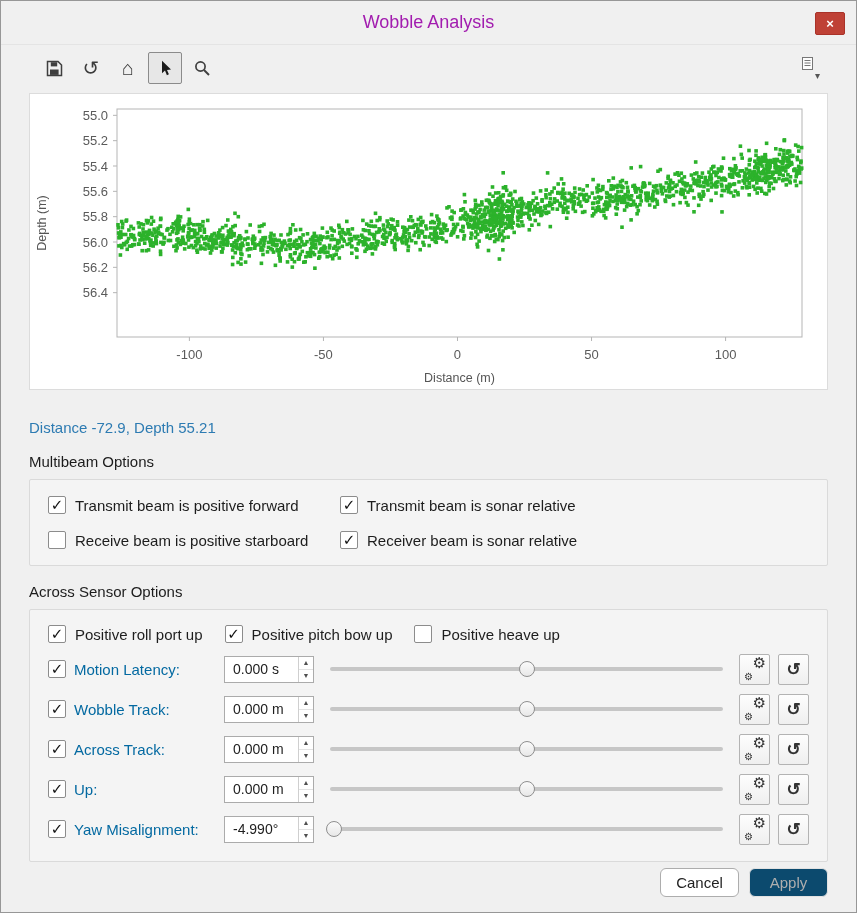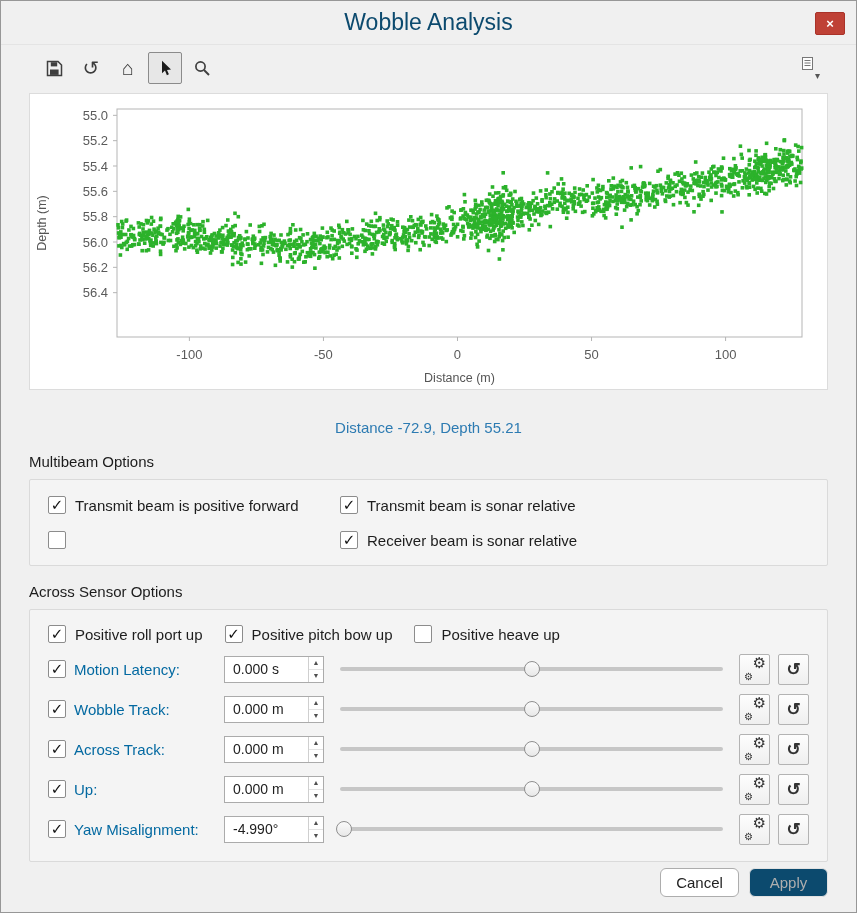--- a/index.html
+++ b/index.html
@@ -3,50 +3,50 @@
 <meta charset="utf-8">
 <style>
   * { box-sizing: border-box; margin: 0; padding: 0; }
   html,body { font-family: "Liberation Sans", "DejaVu Sans", sans-serif; background:#ffffff; }
   .window {
     width: 857px; height: 913px; background:#f0f0f0;
     border:1px solid #979797; display:flex; flex-direction:column; overflow:hidden;
   }
   
   .titlebar { height:44px; flex:0 0 44px; position:relative; display:flex; align-items:center; justify-content:center; border-bottom:1px solid #e4e4e4; }
-  .title { font-size:23px; color:#0c4a6e; }
+  .title { font-size:18px; color:#a21caf; }
   .close-btn { position:absolute; right:11px; top:11px; width:30px; height:23px; background:#bf4136; border:1px solid #a93229; border-radius:2px; color:#fff; font-size:13px; font-weight:bold; display:flex; align-items:center; justify-content:center; cursor:pointer; line-height:1; }
   
   .toolbar { display:flex; align-items:center; padding:7px 28px 3px 36px; flex:0 0 auto; }
   .tool-btn { width:34px; height:32px; background:transparent; border:1px solid transparent; border-radius:2px; margin-right:3px; display:flex; align-items:center; justify-content:center; color:#3c3c3c; cursor:pointer; }
   .tool-btn .glyph-ico { font-size:20px; line-height:1; color:#3c3c3c; }
   .tool-btn.active { background:#e7e7e7; border-color:#8b8b8b; }
   .toolbar-spacer { flex:1; }
   .overflow-btn { width:34px; height:26px; background:transparent; border:none; display:flex; align-items:flex-start; justify-content:center; gap:1px; cursor:pointer; padding-top:2px; }
   .of-arrow { font-size:10px; color:#555; align-self:flex-end; line-height:1; }
   
   .chart-panel { margin:6px 28px 16px; background:#fff; border:1px solid #dcdcdc; height:297px; flex:0 0 auto; }
   .chart-panel svg { display:block; }
   svg text { font-family:"Liberation Sans","DejaVu Sans",sans-serif; }
   
-  .status-line { margin:13px 28px 0; font-size:15px; color:#2d7bb2; flex:0 0 auto;text-align:center; }
+  .status-line { margin:13px 28px 0; font-size:15px; color:#2d7bb2; flex:0 0 auto; }
   .section-label { margin:17px 28px 0; font-size:15px; color:#1c1c1c; flex:0 0 auto; }
   .group-box { margin:9px 28px 0; background:#f4f4f4; border:1px solid #dadada; border-radius:2px; flex:0 0 auto; }
   
   .mb-grid { display:grid; grid-template-columns:284px auto; gap:17px 8px; padding:16px 18px; justify-content:start; }
   .cb-item { display:flex; align-items:center; gap:9px; font-size:15px; color:#1d1d1d; cursor:pointer; }
   .cb-box { width:18px; height:18px; background:#fff; border:1px solid #8c8c8c; border-radius:2px; display:flex; align-items:center; justify-content:center; flex:0 0 auto; }
   .cb-check { font-size:15px; font-weight:bold; color:#111; line-height:1; transform:translateY(-1px); }
   .hidden { visibility:hidden; }
   
   .motion-toggles { display:flex; gap:22px; padding:15px 18px 2px; }
   .motion-rows { padding:4px 18px 12px; }
   .motion-row { display:flex; align-items:center; height:40px; gap:8px; }
   .row-label { width:142px; font-size:15px; color:#0369a1; flex:0 0 auto; }
-  .spinbox { width:100px; height:27px; background:#fff; border:1px solid #ababab; display:flex; align-items:stretch; flex:0 0 auto; }
+  .spinbox { width:90px; height:27px; background:#fff; border:1px solid #ababab; display:flex; align-items:stretch; flex:0 0 auto; }
   .spin-value { flex:1; display:flex; align-items:center; padding-left:8px; font-size:14px; color:#1e1e1e; white-space:nowrap; }
   .spin-btns { width:15px; border-left:1px solid #cfcfcf; display:flex; flex-direction:column; }
   .spin-up, .spin-down { flex:1; display:flex; align-items:center; justify-content:center; font-size:7px; color:#4f4f4f; cursor:pointer; line-height:1; }
   .spin-up { border-bottom:1px solid #e2e2e2; }
   .slider { flex:1; position:relative; height:20px; margin:0 4px; cursor:pointer; }
   .slider-track { position:absolute; left:4px; right:4px; top:8px; height:4px; background:#c6c6c6; border-radius:2px; }
   .slider-handle { position:absolute; top:2px; width:16px; height:16px; background:linear-gradient(#fafafa,#e8e8e8); border:1px solid #8f8f8f; border-radius:8px; }
   .icon-btn { width:31px; height:31px; background:linear-gradient(#fdfdfd,#efefef); border:1px solid #b3b3b3; border-radius:2px; display:flex; align-items:center; justify-content:center; cursor:pointer; flex:0 0 auto; }
   .gear-wrap { position:relative; width:21px; height:21px; }
   .gear-big { position:absolute; right:-1px; top:-4px; font-size:15px; color:#333; line-height:1; }
@@ -1926,20 +1926,21 @@
         <label class="cb-item">
     <span class="cb-box">
       <span class="cb-check">✓</span>
     </span>
     <span class="cb-label">Transmit beam is sonar relative</span>
   </label>
         <label class="cb-item">
     <span class="cb-box">
       <span class="cb-check hidden">✓</span>
     </span>
+    <span class="cb-label">Receive beam is positive starboard</span>
   </label>
         <label class="cb-item">
     <span class="cb-box">
       <span class="cb-check">✓</span>
     </span>
     <span class="cb-label">Receiver beam is sonar relative</span>
   </label>
       </div>
   </div>
 

